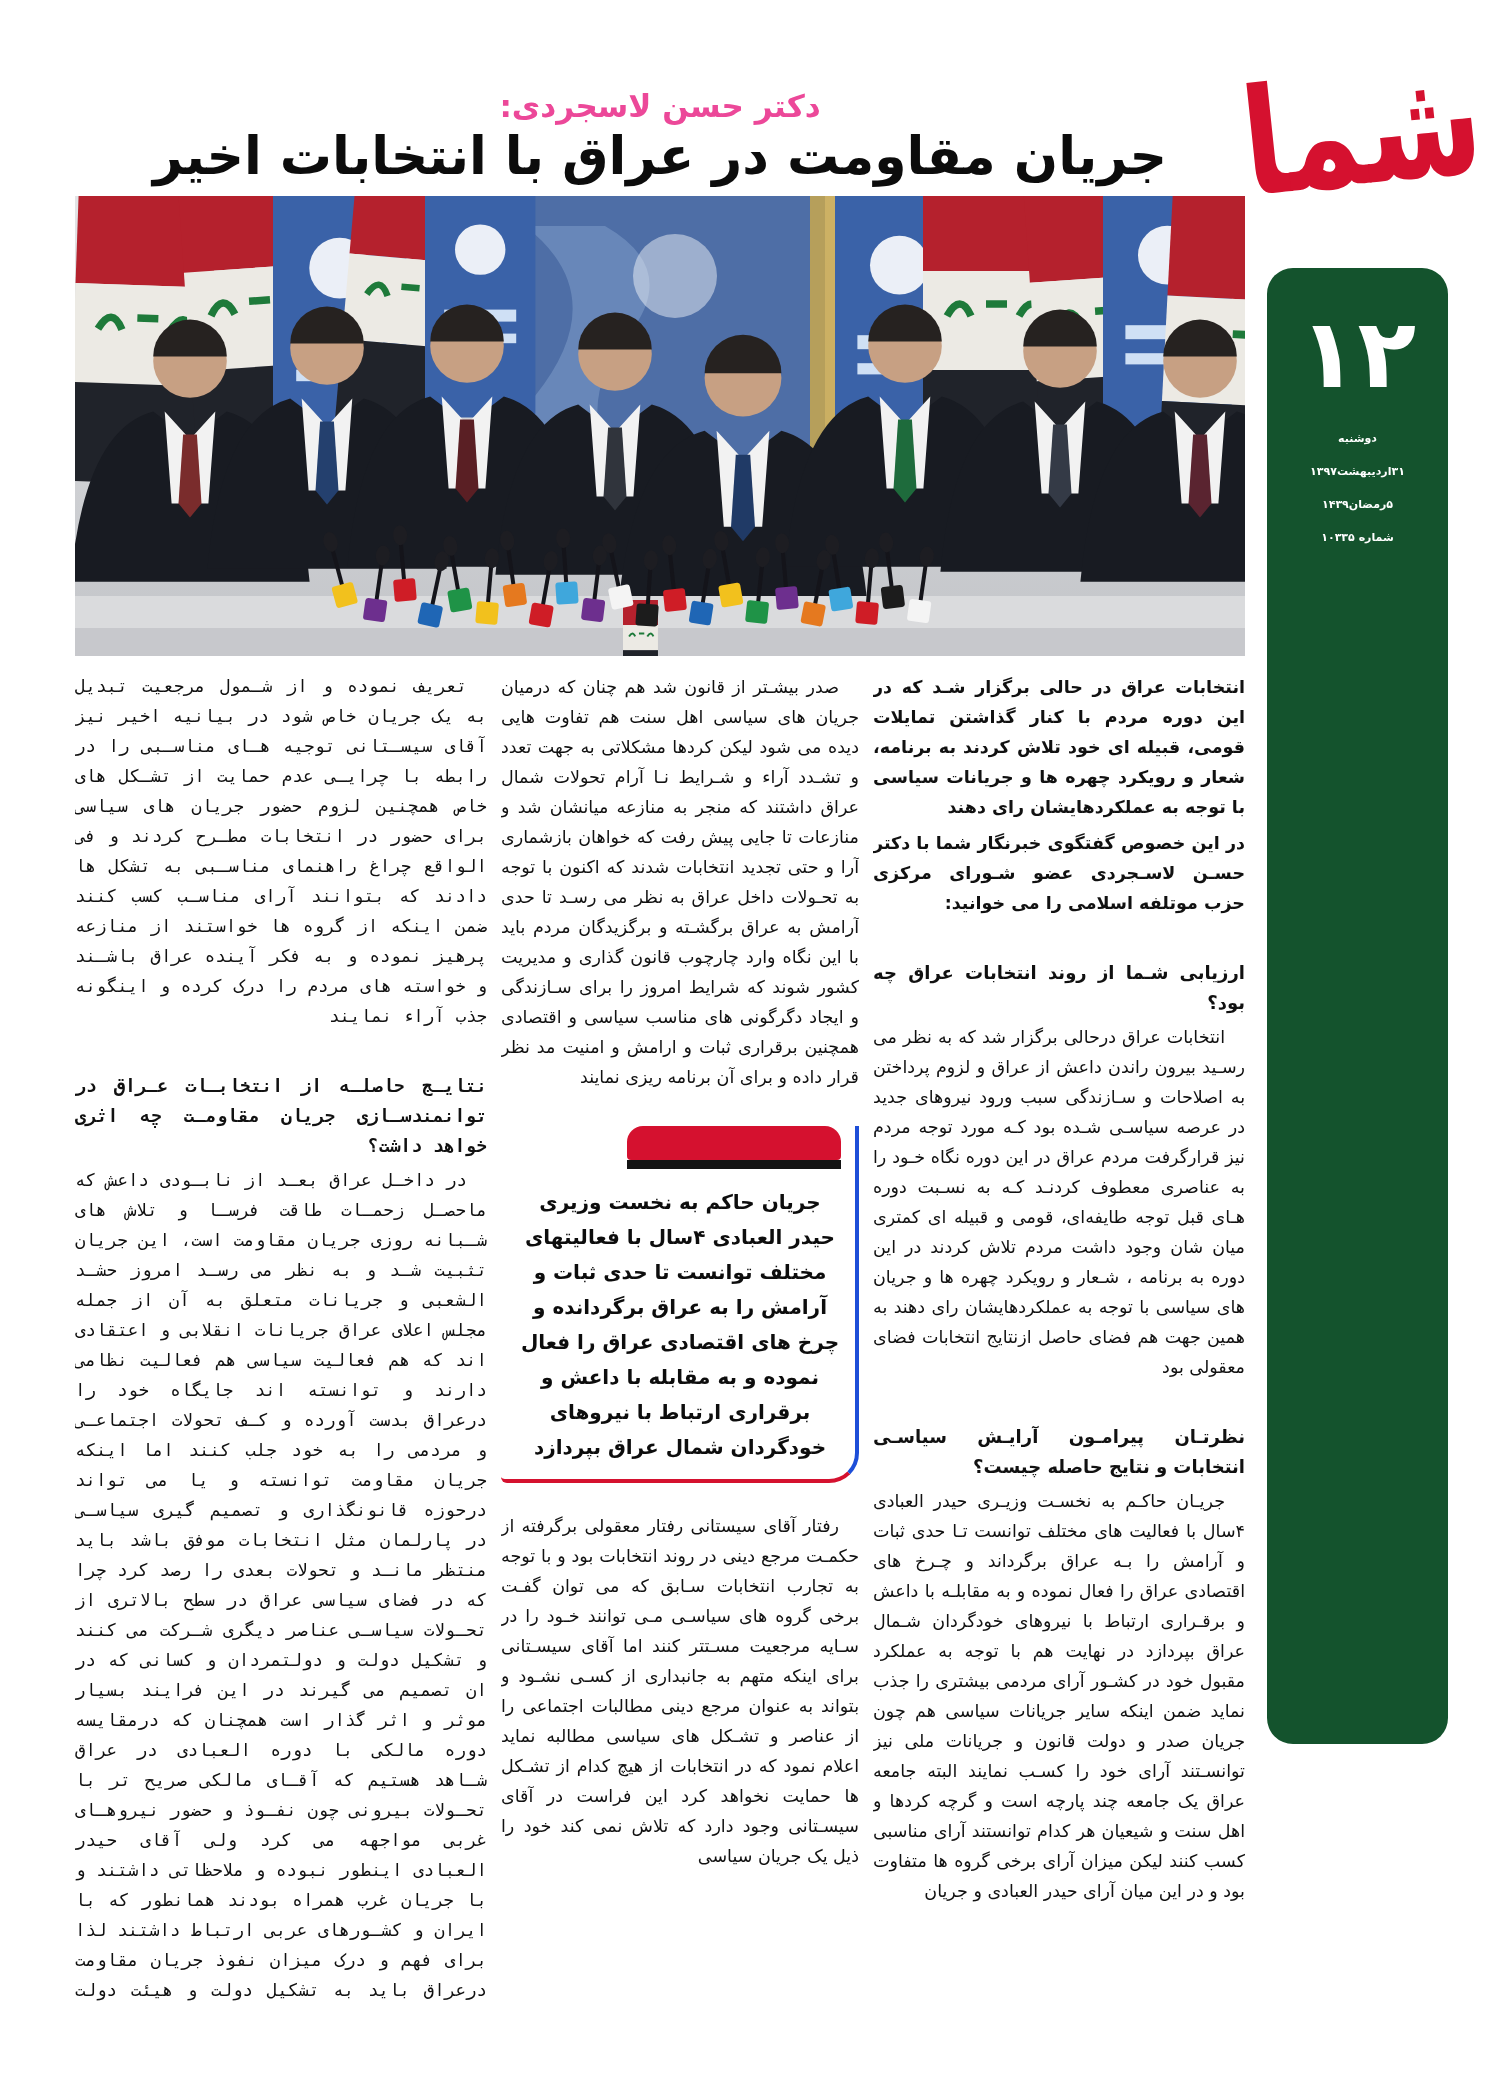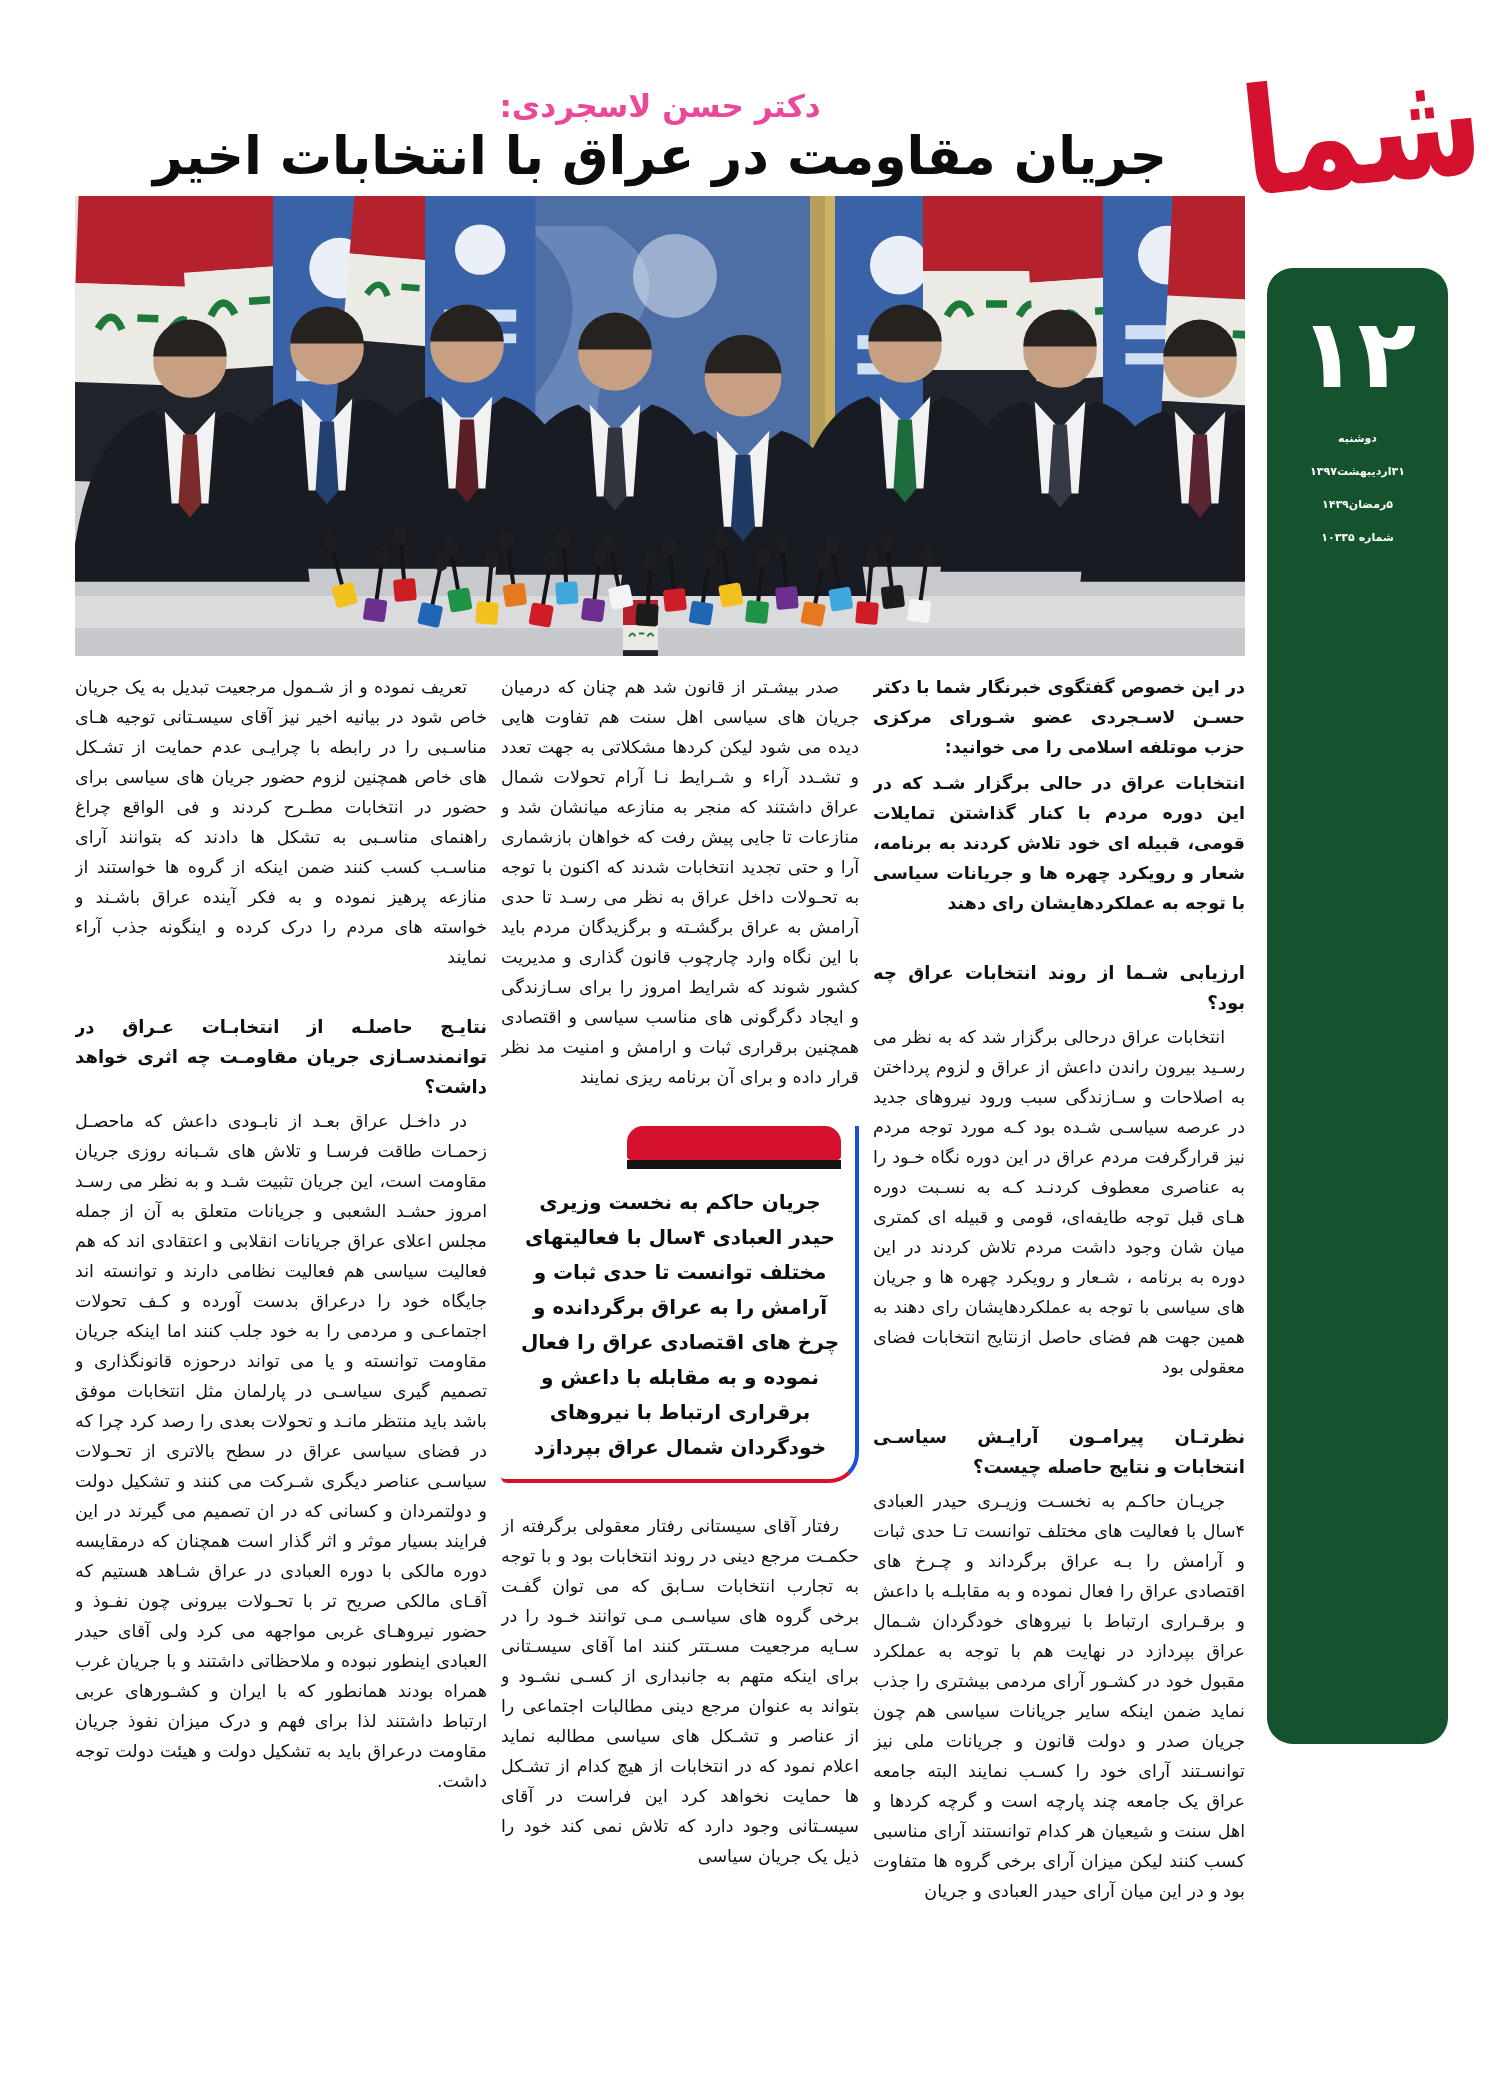--- a/index.html
+++ b/index.html
@@ -37,21 +37,21 @@
   }
   .photo svg{display:block;width:100%;height:100%;}
   
   .columns{
     position:absolute;top:672px;left:75px;width:1170px;height:1340px;
     display:flex;direction:rtl;gap:14px;overflow:hidden;direction:rtl;
   }
   .col{overflow:hidden;}
   .col-a{width:372px;}
   .col-b{width:358px;}
-  .col-c{width:412px;}
+  .col-c{width:412px;font-family:Liberation Mono, monospace;}
   .col p{
     margin:0 0 6px 0;font-size:17.5px;line-height:30px;text-align:justify;
     color:#111;text-indent:20px;
   }
   .col p.lead{font-weight:bold;text-indent:0;}
   .col p.question{font-weight:bold;text-indent:0;margin-top:40px;margin-bottom:4px;font-size:18px;}
   
   .quote-box{
     margin:34px 0 28px 0;position:relative;
     border-left:none;border-top:none;
@@ -259,22 +259,22 @@
     <g transform="translate(844,416) rotate(8)">
           <use href="#mic"></use>
           <rect x="-11" y="-12" width="22" height="22" rx="3" fill="#f4f4f4"></rect>
         </g>
   </g>
 </svg>
 </div>
 
 <div class="columns" dir="rtl">
   <div class="col col-a">
+    <p class="lead">انتخابات عراق در حالی برگزار شـد که در این دوره مردم با کنار گذاشتن تمایلات قومی، قبیله ای خود تلاش کردند به برنامه، شعار و رویکرد چهره ها و جریانات سیاسی با توجه به عملکردهایشان رای دهند</p>
     <p class="lead">در این خصوص گفتگوی خبرنگار شما با دکتر حسـن لاسـجردی عضو شـورای مرکزی حزب موتلفه اسلامی را می خوانید:</p>
-    <p class="lead">انتخابات عراق در حالی برگزار شـد که در این دوره مردم با کنار گذاشتن تمایلات قومی، قبیله ای خود تلاش کردند به برنامه، شعار و رویکرد چهره ها و جریانات سیاسی با توجه به عملکردهایشان رای دهند</p>
     <p class="question">ارزیابی شـما از روند انتخابات عراق چه بود؟</p>
     <p>انتخابات عراق درحالی برگزار شد که به نظر می رسـید بیرون راندن داعش از عراق و لزوم پرداختن به اصلاحات و سـازندگی سبب ورود نیروهای جدید در عرصه سیاسـی شـده بود کـه مورد توجه مردم نیز قرارگرفت مردم عراق در این دوره نگاه خـود را به عناصری معطوف کردنـد کـه به نسـبت دوره هـای قبل توجه طایفه‌ای، قومی و قبیله ای کمتری میان شان وجود داشت مردم تلاش کردند در این دوره به برنامه ، شـعار و رویکرد چهره ها و جریان های سیاسی با توجه به عملکردهایشان رای دهند به همین جهت هم فضای حاصل ازنتایج انتخابات فضای معقولی بود</p>
     <p class="question">نظرتـان پیرامـون آرایـش سیاسـی انتخابات و نتایج حاصله چیست؟</p>
     <p>جریـان حاکـم به نخسـت وزیـری حیدر العبادی ۴سال با فعالیت های مختلف توانست تـا حدی ثبات و آرامش را بـه عراق برگرداند و چـرخ های اقتصادی عراق را فعال نموده و به مقابلـه با داعش و برقـراری ارتباط با نیروهای خودگردان شـمال عراق بپردازد در نهایت هم با توجه به عملکرد مقبول خود در کشـور آرای مردمی بیشتری را جذب نماید ضمن اینکه سایر جریانات سیاسی هم چون جریان صدر و دولت قانون و جریانات ملی نیز توانسـتند آرای خود را کسـب نمایند البته جامعه عراق یک جامعه چند پارچه است و گرچه کردها و اهل سنت و شیعیان هر کدام توانستند آرای مناسبی کسب کنند لیکن میزان آرای برخی گروه ها متفاوت بود و در این میان آرای حیدر العبادی و جریان</p>
   </div>
 
   <div class="col col-b">
     <p>صدر بیشـتر از قانون شد هم چنان که درمیان جریان های سیاسی اهل سنت هم تفاوت هایی دیده می شود لیکن کردها مشکلاتی به جهت تعدد و تشـدد آراء و شـرایط نـا آرام تحولات شمال عراق داشتند که منجر به منازعه میانشان شد و منازعات تا جایی پیش رفت که خواهان بازشماری آرا و حتی تجدید انتخابات شدند که اکنون با توجه به تحـولات داخل عراق به نظر می رسـد تا حدی آرامش به عراق برگشـته و برگزیدگان مردم باید با این نگاه وارد چارچوب قانون گذاری و مدیریت کشور شوند که شرایط امروز را برای سـازندگی و ایجاد دگرگونی های مناسب سیاسی و اقتصادی همچنین برقراری ثبات و ارامش و امنیت مد نظر قرار داده و برای آن برنامه ریزی نمایند</p>
     <div class="quote-box">
       <div class="quote-tab"></div>

